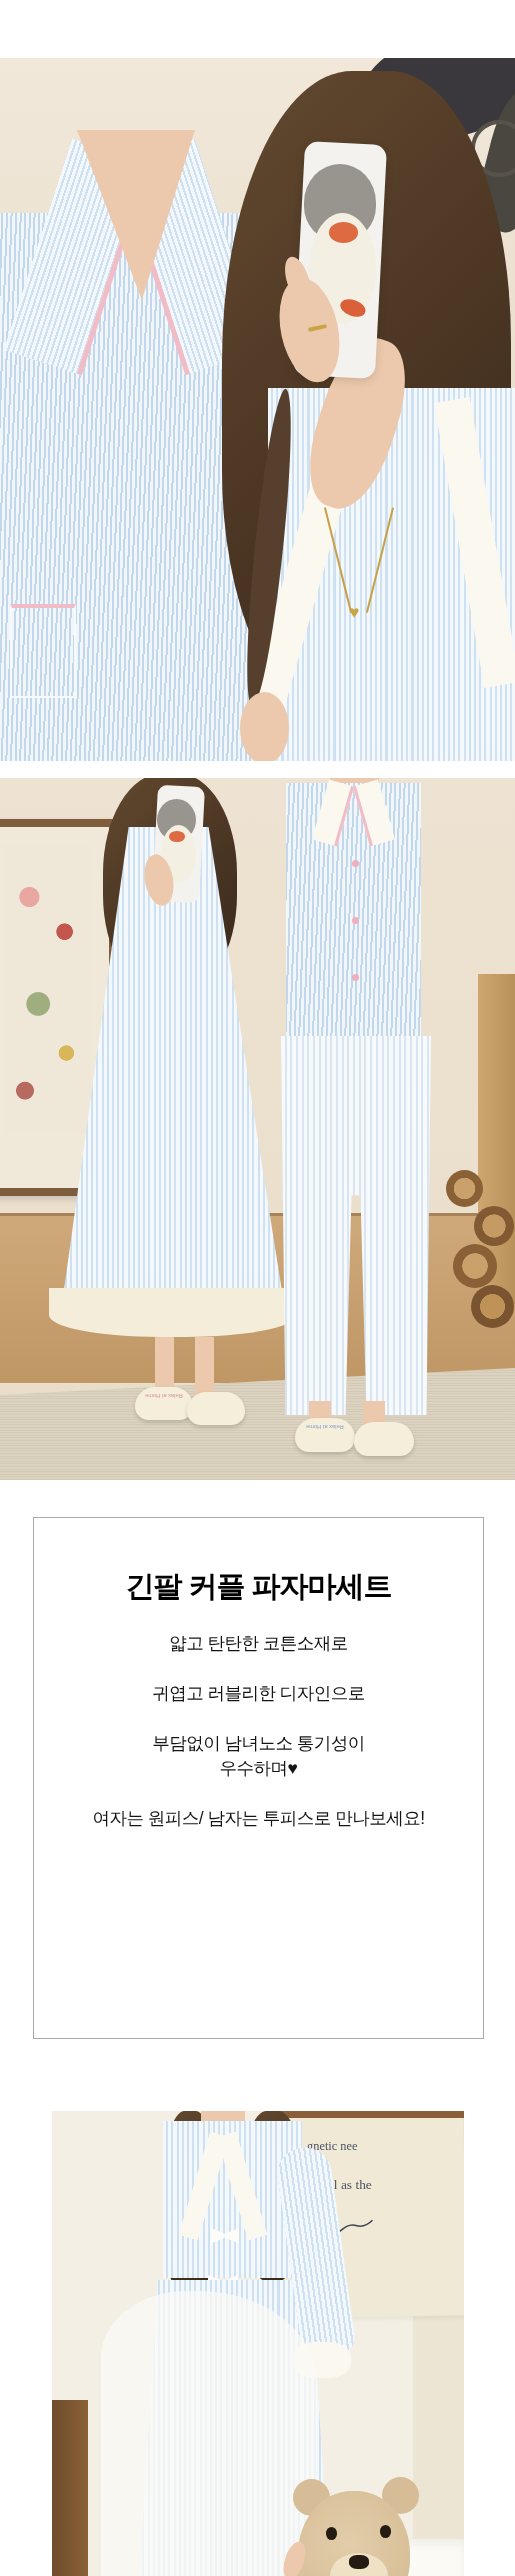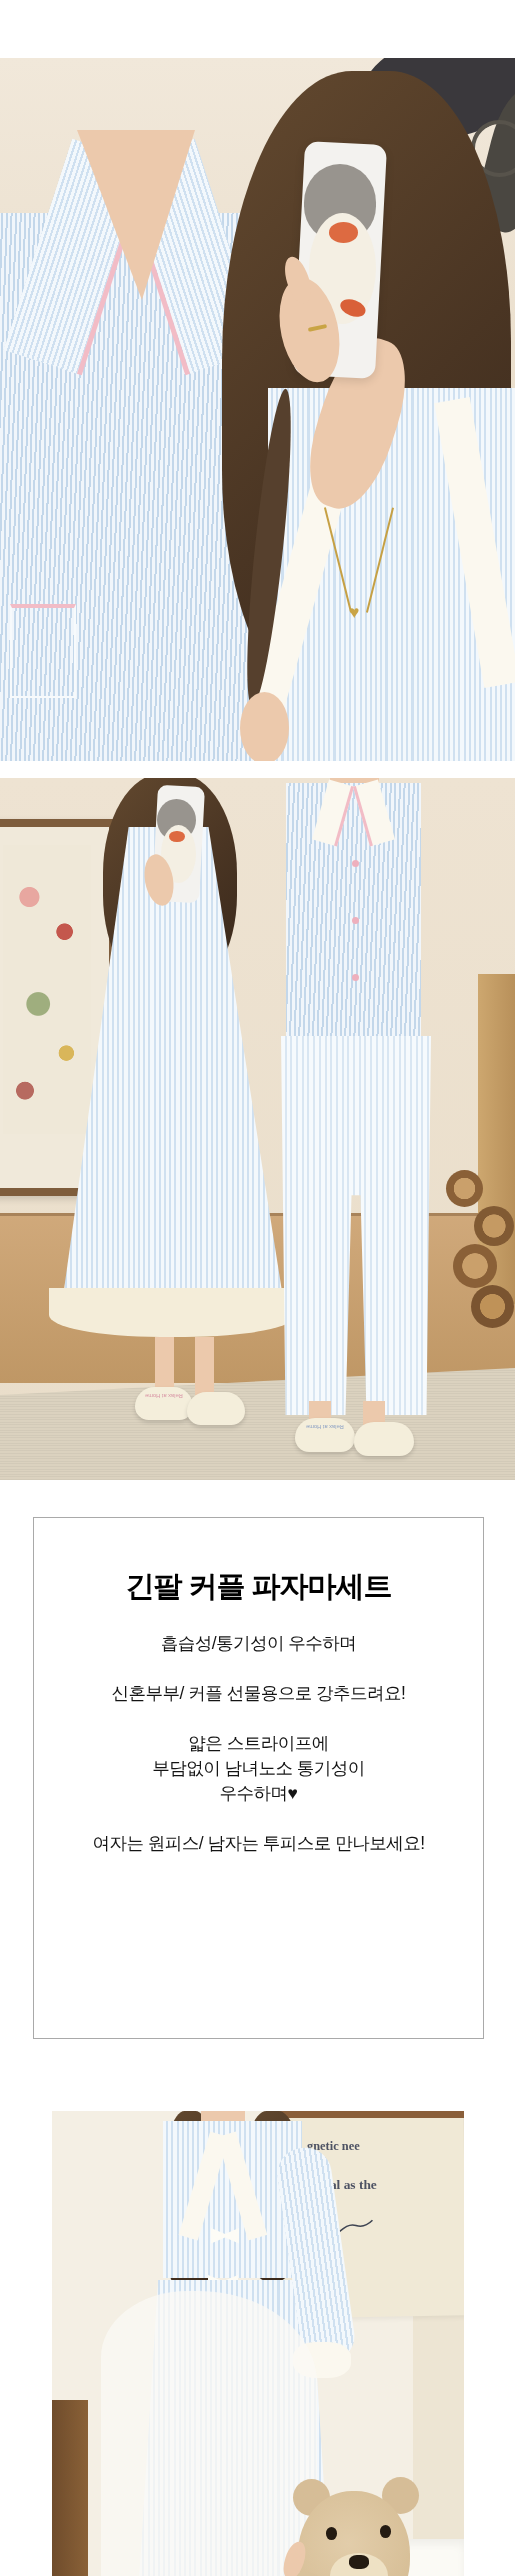--- a/index.html
+++ b/index.html
@@ -12,21 +12,21 @@
   .str-a{background:repeating-linear-gradient(92deg,#f1f6fb 0 2.6px,#c3d7ea 2.6px 4.6px);}
   .str-b{background:repeating-linear-gradient(90deg,#f3f8fc 0 3.1px,#cfe0f0 3.1px 5.2px);}
   .str-p{background:repeating-linear-gradient(90deg,#f6fafd 0 3.6px,#d9e6f2 3.6px 5.7px);}
   .bow{clip-path:polygon(0 0,50% 38%,100% 0,100% 100%,50% 62%,0 100%);background:#fdfcf6;}
   .serif{font-family:"Liberation Serif",serif;color:#4e5364;}
   .info-box{position:absolute;left:33px;top:1517px;width:451px;height:522px;box-sizing:border-box;
             border:1px solid #a9a9a9;text-align:center;background:#ffffff;}
   .headline{font-size:29px;line-height:39px;font-weight:800;letter-spacing:-1px;color:#000;margin-top:49px;}
   .para{font-size:17.5px;line-height:25px;font-weight:400;letter-spacing:-0.5px;color:#141414;margin-top:25px;}
   .headline div,.para div{white-space:nowrap;}
-  .postertxt{position:absolute;white-space:nowrap;font-weight:bold;}
+  .postertxt{position:absolute;white-space:nowrap;}
   .goldheart{color:#c9a445;position:absolute;}
 </style>
 </head>
 <body>
 
 <div class="photo" style="left:0;top:58px;width:515px;height:703px;">
   <div class="abs" style="inset:0;background:linear-gradient(180deg,#f1e8da,#e9ddca 55%,#e4d6c0);"></div>
   <div class="abs" style="left:361px;top:-23px;width:170px;height:103px;background:#3a383c;border-radius:50%;transform:rotate(-10deg);"></div>
   <div class="abs" style="left:487px;top:31px;width:57px;height:144px;background:#4a4741;border-radius:40%;transform:rotate(14deg);"></div>
   <div class="abs" style="left:471px;top:62px;width:49px;height:49px;border:4.1px solid #57534b;border-radius:50%;"></div>
@@ -105,27 +105,26 @@
     <div style="transform:rotate(180deg);font-size:5.7px;color:#8ba0c4;text-align:center;margin-top:6.2px;">Relax at Home</div>
   </div>
   <div class="abs" style="left:354px;top:644px;width:60px;height:34px;background:#f4eedb;border-radius:25px 25px 17.5px 17.5px;box-shadow:0 2.6px 4.1px rgba(0,0,0,.15);"></div>
 </div>
 
 <section class="info-box">
   <div class="headline">
     <div>긴팔 커플 파자마세트</div>
   </div>
   <div class="para">
-    <div>흡습성/통기성이 우수하며</div>
+    <div>얇고 탄탄한 코튼소재로</div>
   </div>
   <div class="para">
-    <div>신혼부부/ 커플 선물용으로 강추드려요!</div>
+    <div>귀엽고 러블리한 디자인으로</div>
   </div>
   <div class="para">
-    <div>얇은 스트라이프에</div>
     <div>부담없이 남녀노소 통기성이</div>
     <div>우수하며♥</div>
   </div>
   <div class="para">
     <div>여자는 원피스/ 남자는 투피스로 만나보세요!</div>
   </div>
 </section>
 
 <div class="photo" style="left:52px;top:2111px;width:412px;height:549px;background:#f4efe4;">
   <div class="abs" style="left:361px;top:0;width:52px;height:549px;background:#ede5d3;"></div>

